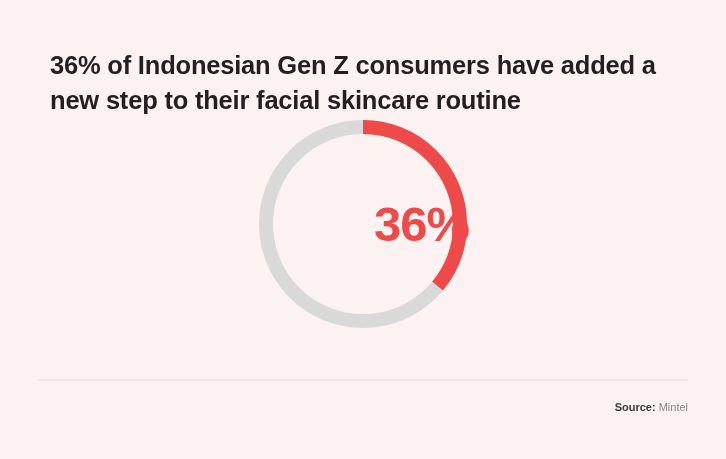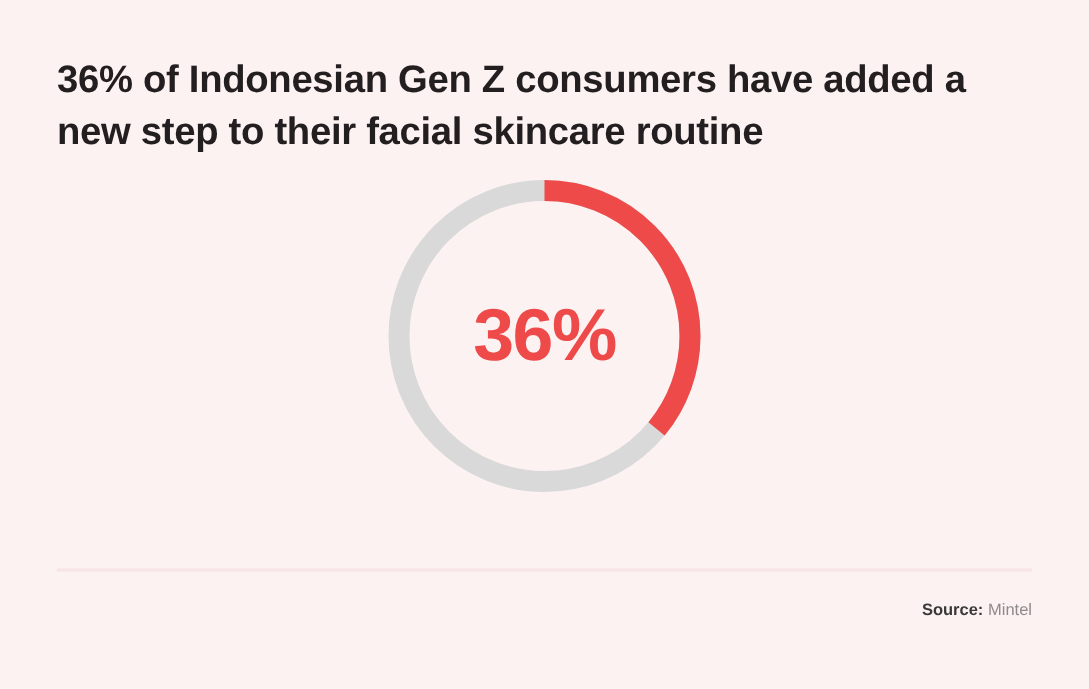--- a/index.html
+++ b/index.html
@@ -25,21 +25,21 @@
   .title {
     position: absolute;
     left: 38px;
     top: 36px;
     width: 656px;
     font-size: 25.5px;
     font-weight: bold;
     line-height: 1.38;
     letter-spacing: -0.2px;
     color: #231f20;
-    margin: 0;
+    margin: 12px;
   }
 
   
   .chart-area {
     position: absolute;
     left: 0;
     top: 118px;
     width: 726px;
     height: 240px;
   }
@@ -55,21 +55,21 @@
     height: 212px;
   }
   .donut-center {
     position: absolute;
     left: 0;
     top: 0;
     width: 212px;
     height: 212px;
     display: flex;
     align-items: center;
-    justify-content: center;
+    justify-content: flex-end;
     pointer-events: none;
   }
   .donut-value {
     font-size: 49px;
     font-weight: bold;
     color: #ee4a49;
     letter-spacing: -1px;
     line-height: 1;
     white-space: nowrap;
   }

